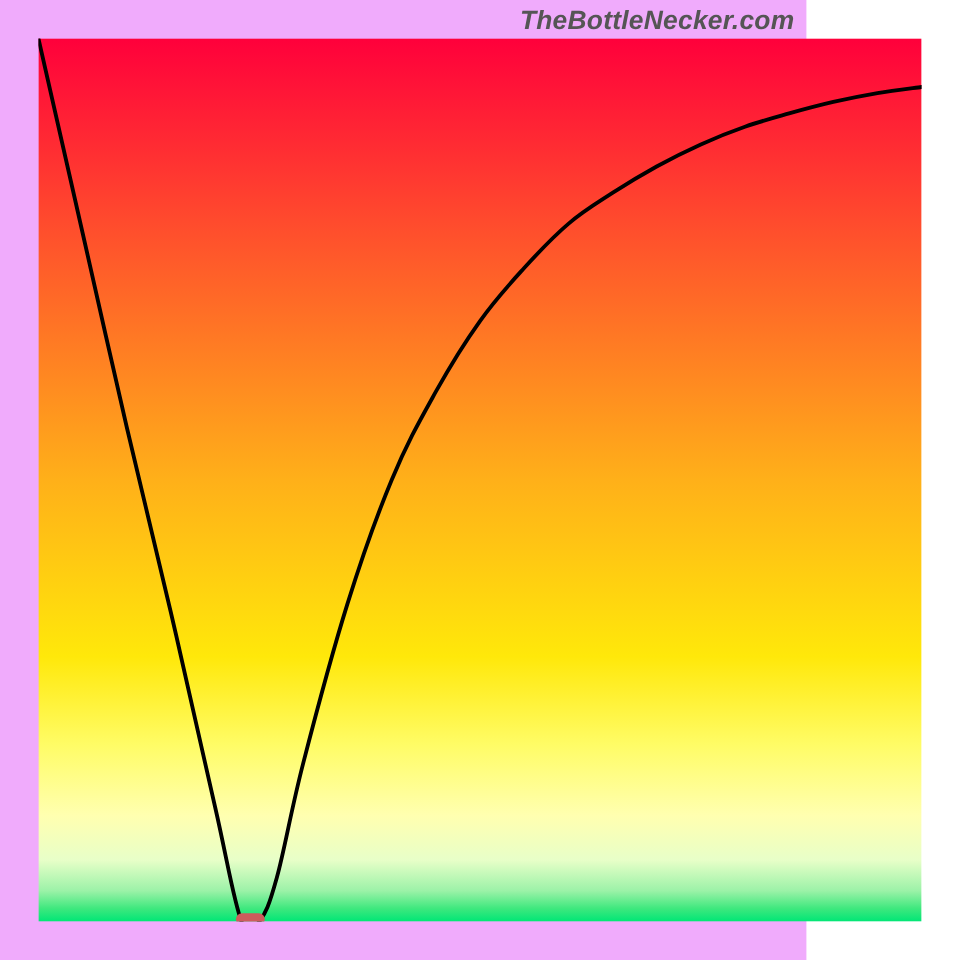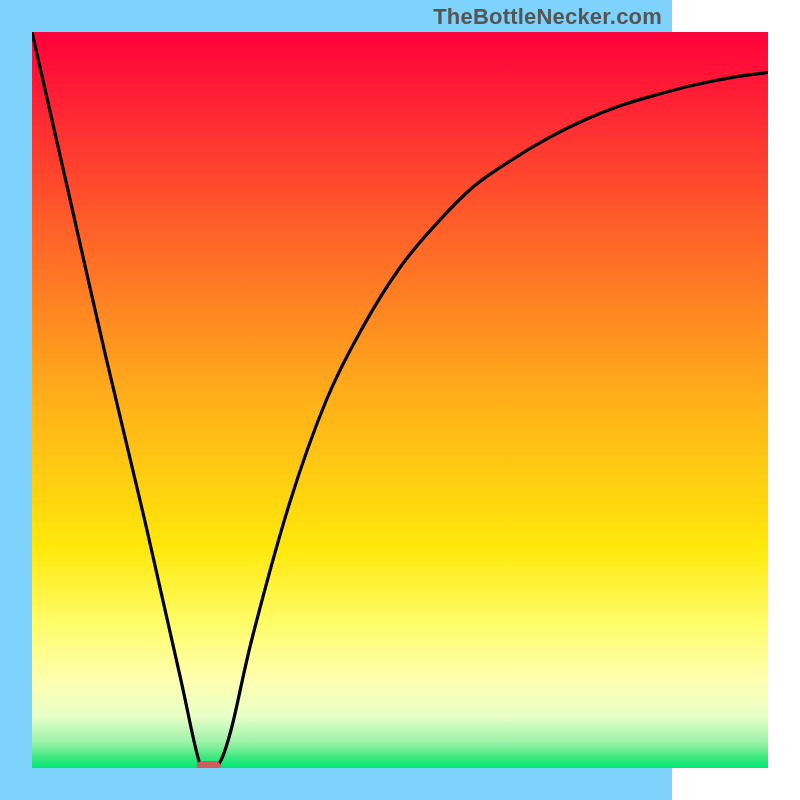--- a/index.html
+++ b/index.html
@@ -6,22 +6,23 @@
     margin: 0;
     padding: 0;
     width: 800px;
     height: 800px;
     overflow: hidden;
     font-family: Arial, Helvetica, sans-serif;
   }
   .frame {
     width: 672px;
     height: 800px;
-    background: #7dd3fc;
+    background: #f0abfc;
     position: relative;
+    font-style: italic;
   }
   .plot-area {
     position: absolute;
     left: 32px;
     top: 32px;
     width: 736px;
     height: 736px;
   }
   svg {
     display: block;

